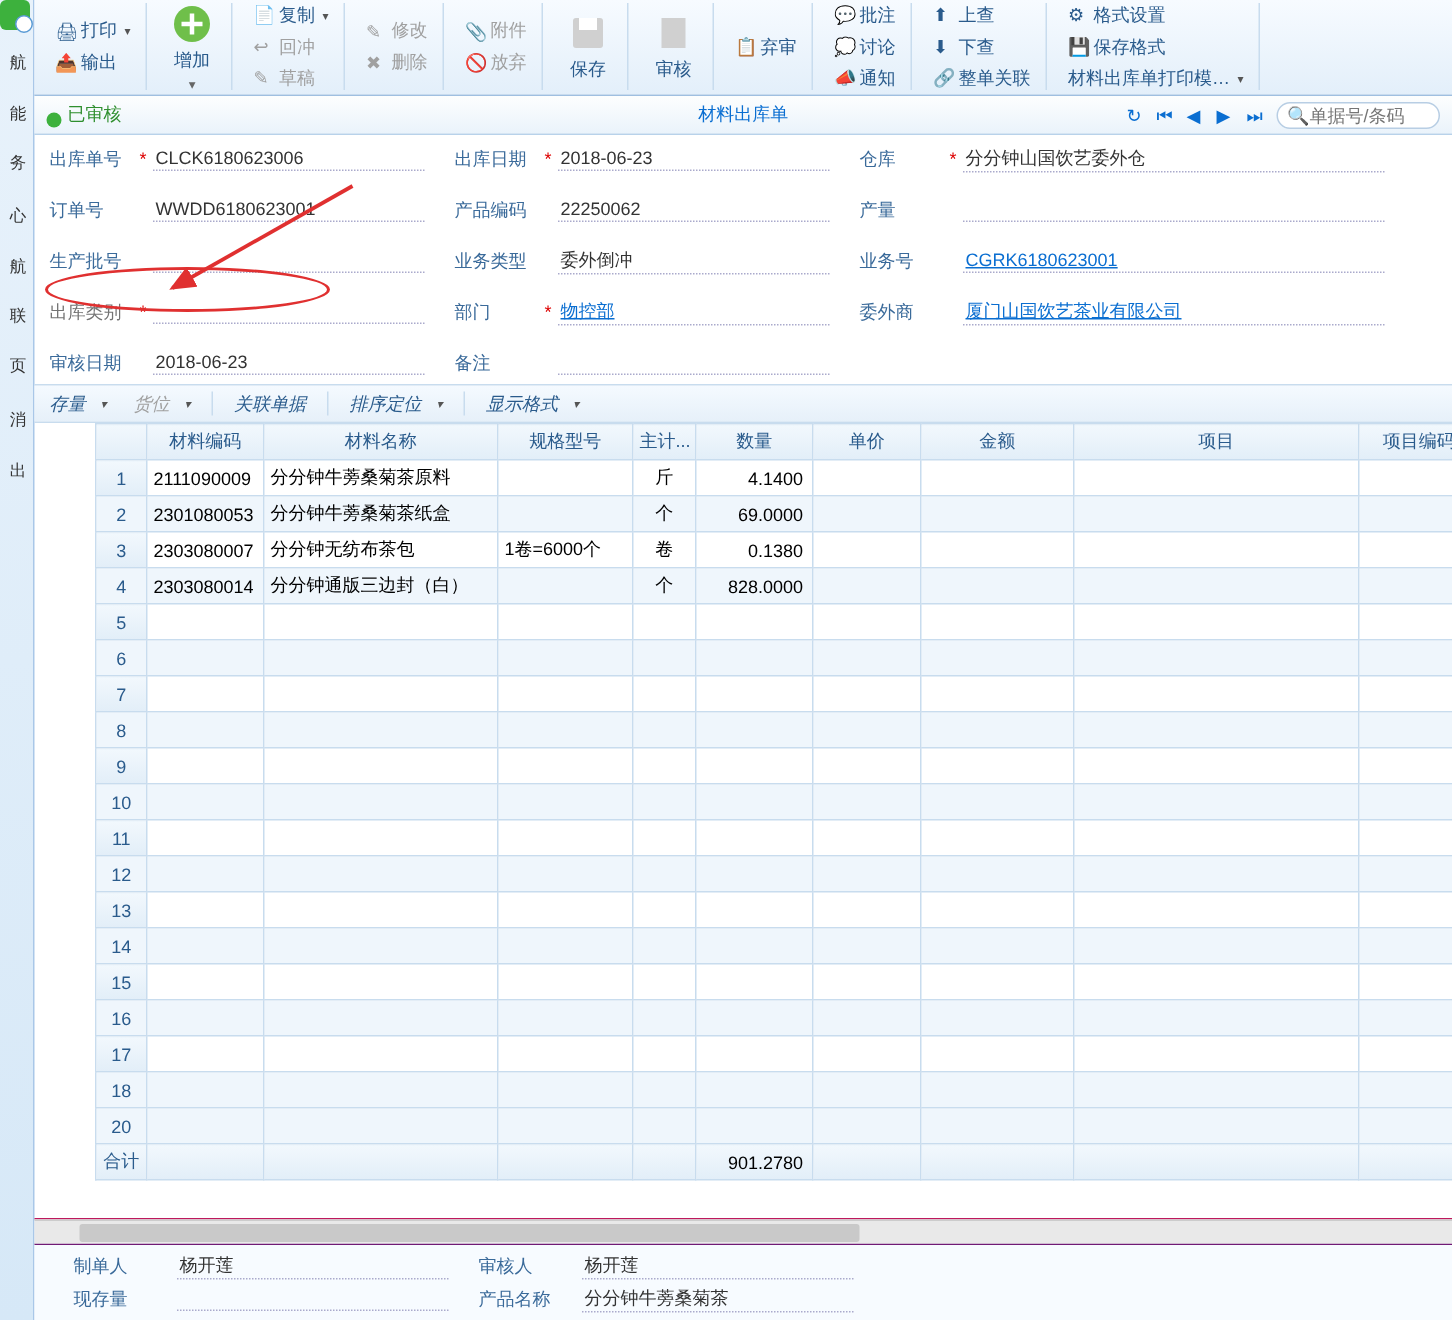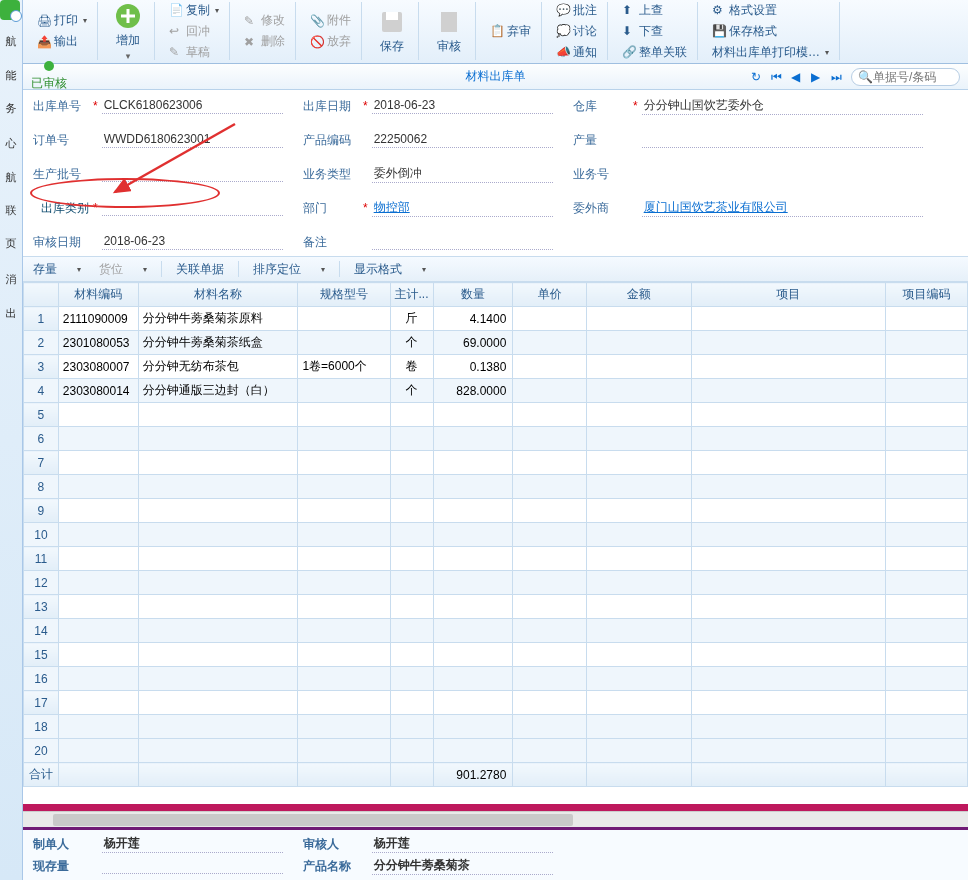--- a/index.html
+++ b/index.html
@@ -20,63 +20,63 @@
 .rib-group.big { flex-direction: row; align-items: center; }
 .rib-btn { display: flex; align-items: center; gap: 3px; padding: 1px 4px; color: #2a5b8c; cursor: pointer; white-space: nowrap; }
 .rib-btn.disabled { color: #a0a0a0; }
 .rib-btn .ico { width: 14px; height: 14px; display: inline-block; }
 .rib-big { display: flex; flex-direction: column; align-items: center; gap: 2px; padding: 2px 6px; color: #2a5b8c; cursor: pointer; }
 .rib-big .ico { width: 28px; height: 28px; }
 .rib-big .dd { font-size: 9px; color: #666; }
 
 
 .status-bar { height: 26px; background: linear-gradient(#fdfefe,#eaf3fb); border-bottom: 1px solid #b8d2ea; display: flex; align-items: center; padding: 0 8px; justify-content: space-between; }
-.status-left { display: flex; align-items: center; gap: 4px; color: #2f8f2f; flex-direction: column; }
+.status-left { display: flex; align-items: flex-end; gap: 4px; color: #2f8f2f; }
 .status-left .dot { width:10px;height:10px;background:#3db13d;border-radius:50%; }
 .doc-title { font-size: 12px; color: #0a6ed1; font-weight: 500; position: absolute; left: 50%; transform: translateX(-50%); }
 .status-right { display: flex; align-items: center; gap: 6px; }
 .nav-ico { width: 14px; height: 14px; cursor: pointer; }
 .search-box { display: flex; align-items: center; border: 1px solid #b8cee4; border-radius: 10px; padding: 1px 6px; background: #fff; }
 .search-box input { border: none; outline: none; font-size: 12px; width: 80px; color: #999; }
 
 
 .form-header { padding: 6px 10px 4px 10px; display: grid; grid-template-columns: 250px 250px 350px; gap: 14px 20px; position: relative; }
 .field { display: flex; align-items: center; height: 20px; }
 .field .lbl { color: #3a6a9a; width: 56px; text-align: left; }
-.field .lbl.red { color: #0c4a6e; text-align: right; }
+.field .lbl.red { color: #737373; }
 .field .req { color: #d00; margin: 0 4px; }
 .field .val { color: #333; border-bottom: 1px dotted #aac; flex: 1; padding: 0 2px; min-height: 16px; }
 .field .val.link { color: #0a6ed1; text-decoration: underline; cursor: pointer; }
 
 
 .red-ellipse { position:absolute; left:30px; top:178px; width:190px; height:30px; border:2px solid #e03030; border-radius:50%; pointer-events:none; z-index:5;}
 .red-arrow { position:absolute; left:100px; top:122px; width:140px; height:80px; pointer-events:none; z-index:5;}
 
 
 .grid-toolbar { height: 26px; background: linear-gradient(#f5faff,#e6f0f9); border-top: 1px solid #c8dcee; border-bottom: 1px solid #c8dcee; display: flex; align-items: center; padding: 0 6px; gap: 10px; }
-.gt-btn { color: #2a5b8c; cursor: pointer; padding: 2px 4px; display:flex; align-items:center; gap:18px;}
+.gt-btn { color: #2a5b8c; cursor: pointer; padding: 2px 4px; display:flex; align-items:center; gap:8px;font-style:italic;}
 .gt-btn.disabled { color: #a0a0a0; }
 .gt-sep { width:1px; height:16px; background:#c8dcee; }
 
 
-.grid-wrap { flex: 1; overflow: auto; border-bottom: 7px solid #be185d; }
+.grid-wrap { flex: 1; overflow: auto; border-bottom: 1px solid #be185d; padding-left: 40px; }
 .grid { border-collapse: collapse; width: 100%; table-layout: fixed; }
 .grid th, .grid td { border: 1px solid #c8dcee; padding: 3px 4px; height: 24px; font-size: 12px; text-align: center; overflow: hidden; white-space: nowrap; }
 .grid th { background: linear-gradient(#f2f8fd,#e2eef8); color: #2a5b8c; font-weight: normal; }
 .grid td { background: #fff; }
 .grid tr.alt td { background: #eff6fc; }
 .grid td.num { text-align: right; padding-right: 6px; }
 .grid td.txt { text-align: left; padding-left: 4px; }
 .grid .rownum { background: linear-gradient(#f2f8fd,#e2eef8); color: #2a5b8c; width: 32px; }
 .grid tfoot td { background: linear-gradient(#f2f8fd,#e2eef8); font-weight: normal; }
 
 
 .scroll-stub{height:16px;background:#e9e9e9;border-top:1px solid #ccc;position:relative;}
 .scroll-thumb{position:absolute;left:30px;top:2px;height:12px;width:520px;background:#c9c9c9;border-radius:2px;}
-.footer-form { padding: 4px 10px; display: grid; grid-template-columns: 250px 250px; gap: 2px 20px; border-top:3px solid #701a75; background:#f7fbff;font-weight:bold;}
+.footer-form { padding: 4px 26px; display: grid; grid-template-columns: 250px 250px; gap: 2px 20px; border-top:1px solid #701a75; background:#f7fbff;}
 
 .dd-caret{font-size:8px;color:#555;margin-left:2px;}
 </style>
 </head>
 <body>
 
 <div class="left-sidebar">
   <div class="corner-badge"></div>
   <div class="sidebar-items" style="margin-top:24px" id="sidebar-items">
       <div class="lbl">航</div>
@@ -275,20 +275,21 @@
         <span class="val"></span>
       </div>
     <div class="field">
         <span class="lbl">业务类型</span>
         <span class="req" style="visibility:hidden">*</span>
         <span class="val">委外倒冲</span>
       </div>
     <div class="field">
         <span class="lbl">业务号</span>
         <span class="req" style="visibility:hidden">*</span>
+        <span class="val link">CGRK6180623001</span>
       </div>
 
     <div class="field">
         <span class="lbl red">出库类别</span>
         <span class="req">*</span>
         <span class="val"></span>
       </div>
     <div class="field">
         <span class="lbl">部门</span>
         <span class="req">*</span>

